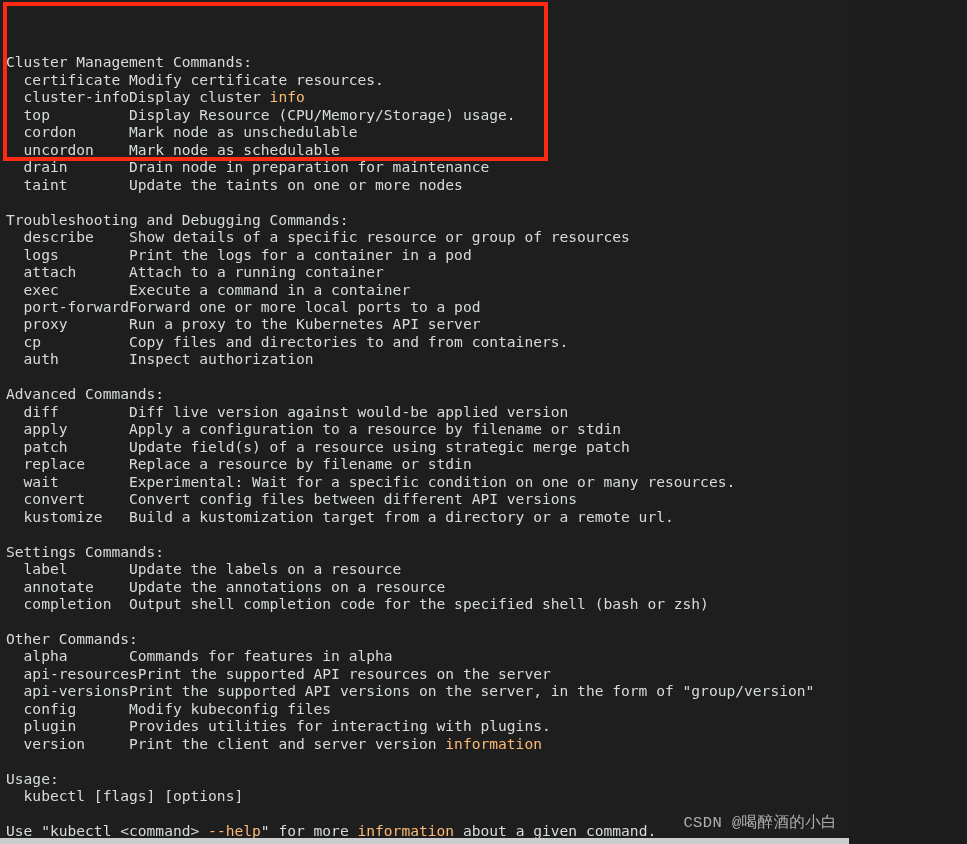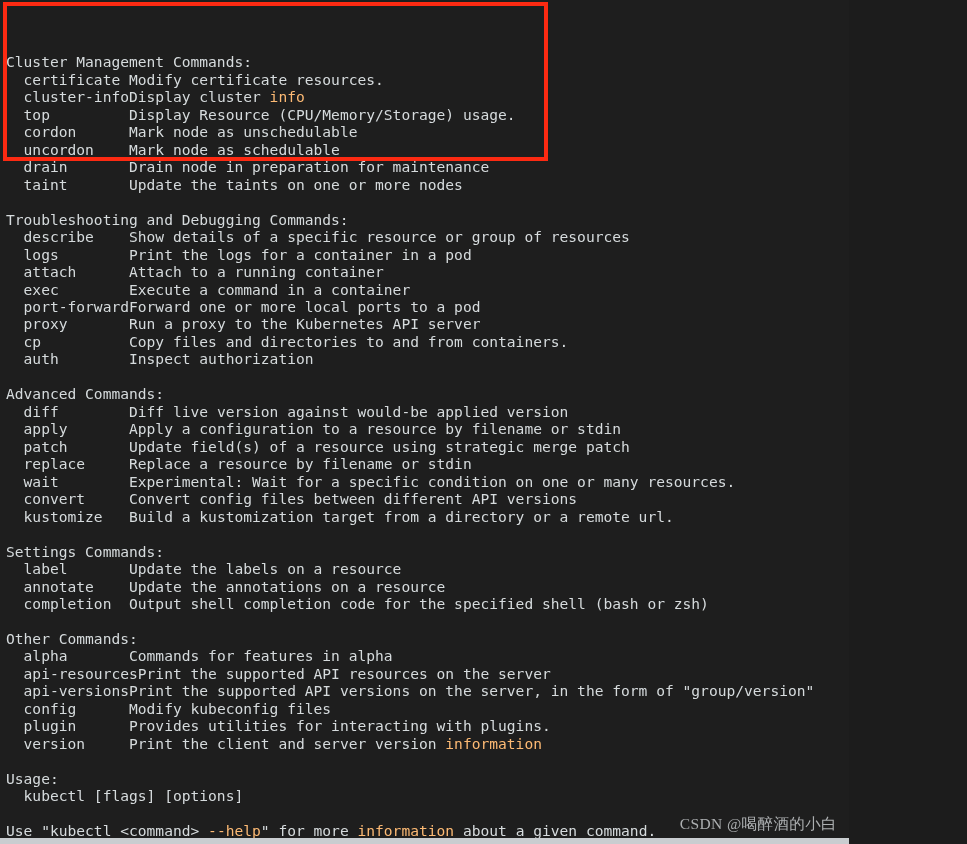--- a/index.html
+++ b/index.html
@@ -44,21 +44,21 @@
     border: 4px solid #fc2a12;
     box-sizing: border-box;
     pointer-events: none;
   }
   
   #watermark {
     position: absolute;
     right: 12px;
     bottom: 12px;
     color: #b9bcbe;
-    font-family: Liberation Serif, serif;
+    font-family: Liberation Mono, monospace;
     font-size: 15.5px;
     letter-spacing: 0.4px;
     opacity: 0.92;
   }
   
   #bottomstrip {
     position: absolute;
     left: 0;
     bottom: 0;
     width: 967px;

